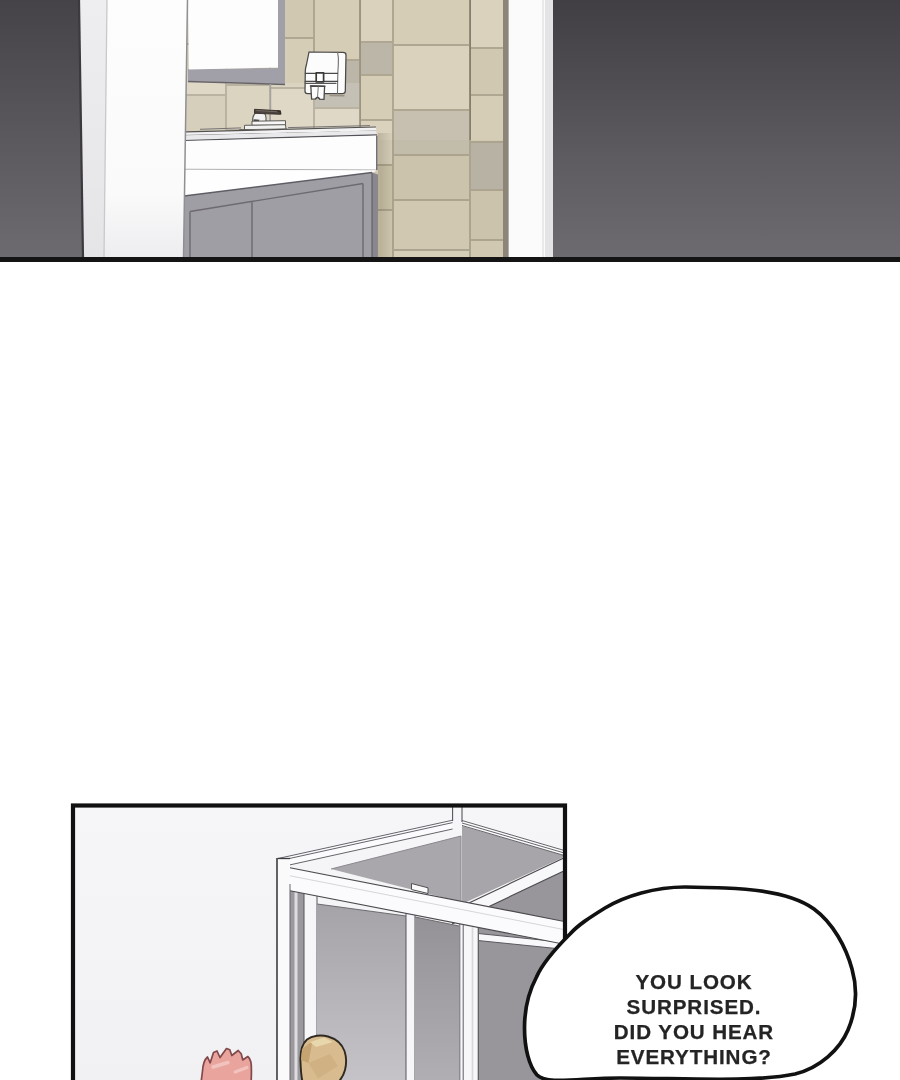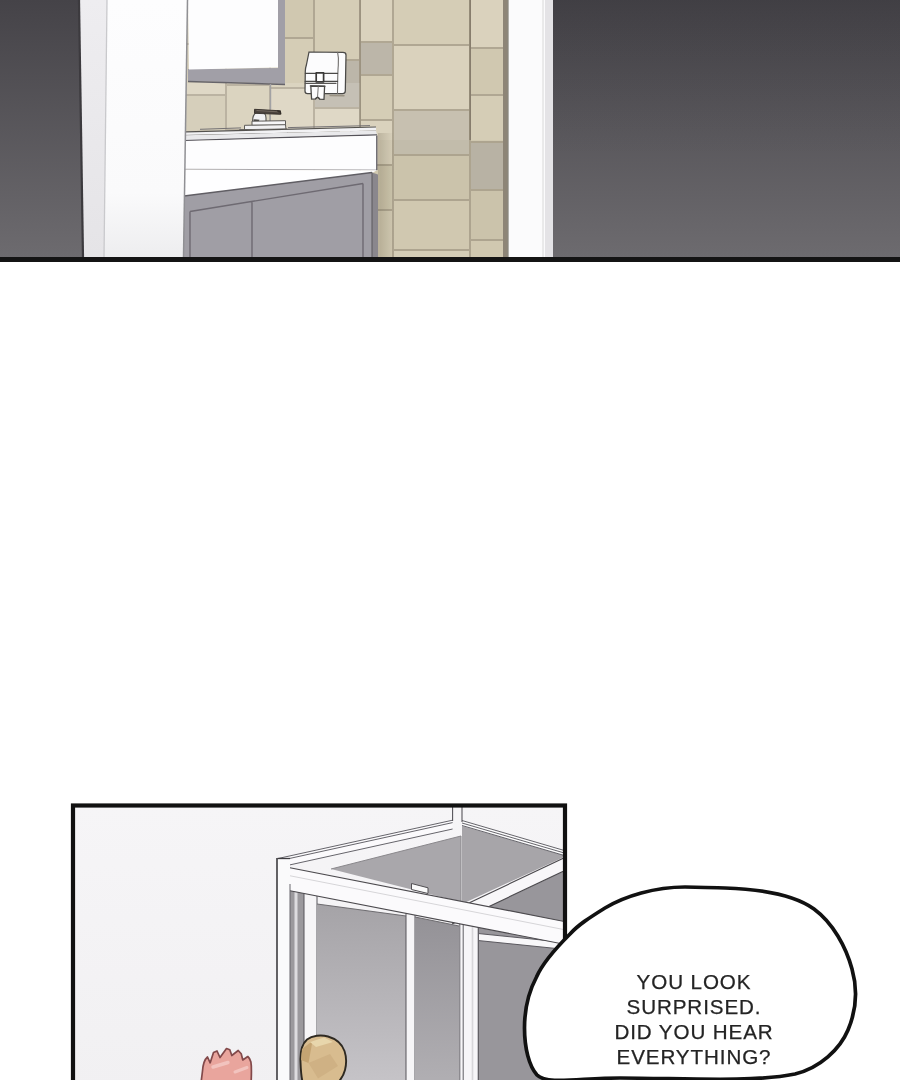--- a/index.html
+++ b/index.html
@@ -1,16 +1,16 @@
 <!DOCTYPE html>
 <html><head>
 <meta charset="utf-8">
 <style>
   html,body{margin:0;padding:0;background:#ffffff;width:900px;height:1080px;overflow:hidden;}
-  #page{position:relative;width:900px;height:1080px;font-family:"Liberation Sans",sans-serif;}
+  #page{position:relative;width:900px;height:1080px;font-family:"Liberation Sans",sans-serif;font-weight:bold;}
   svg{position:absolute;display:block;}
 </style>
 </head>
 <body>
 <div id="page">
 
 <svg id="p1" style="left:0;top:0" width="900" height="265" viewBox="0 0 900 265">
   <defs>
     <linearGradient id="bgdark" x1="0" y1="0" x2="0" y2="1">
       <stop offset="0" stop-color="#454348"></stop>

